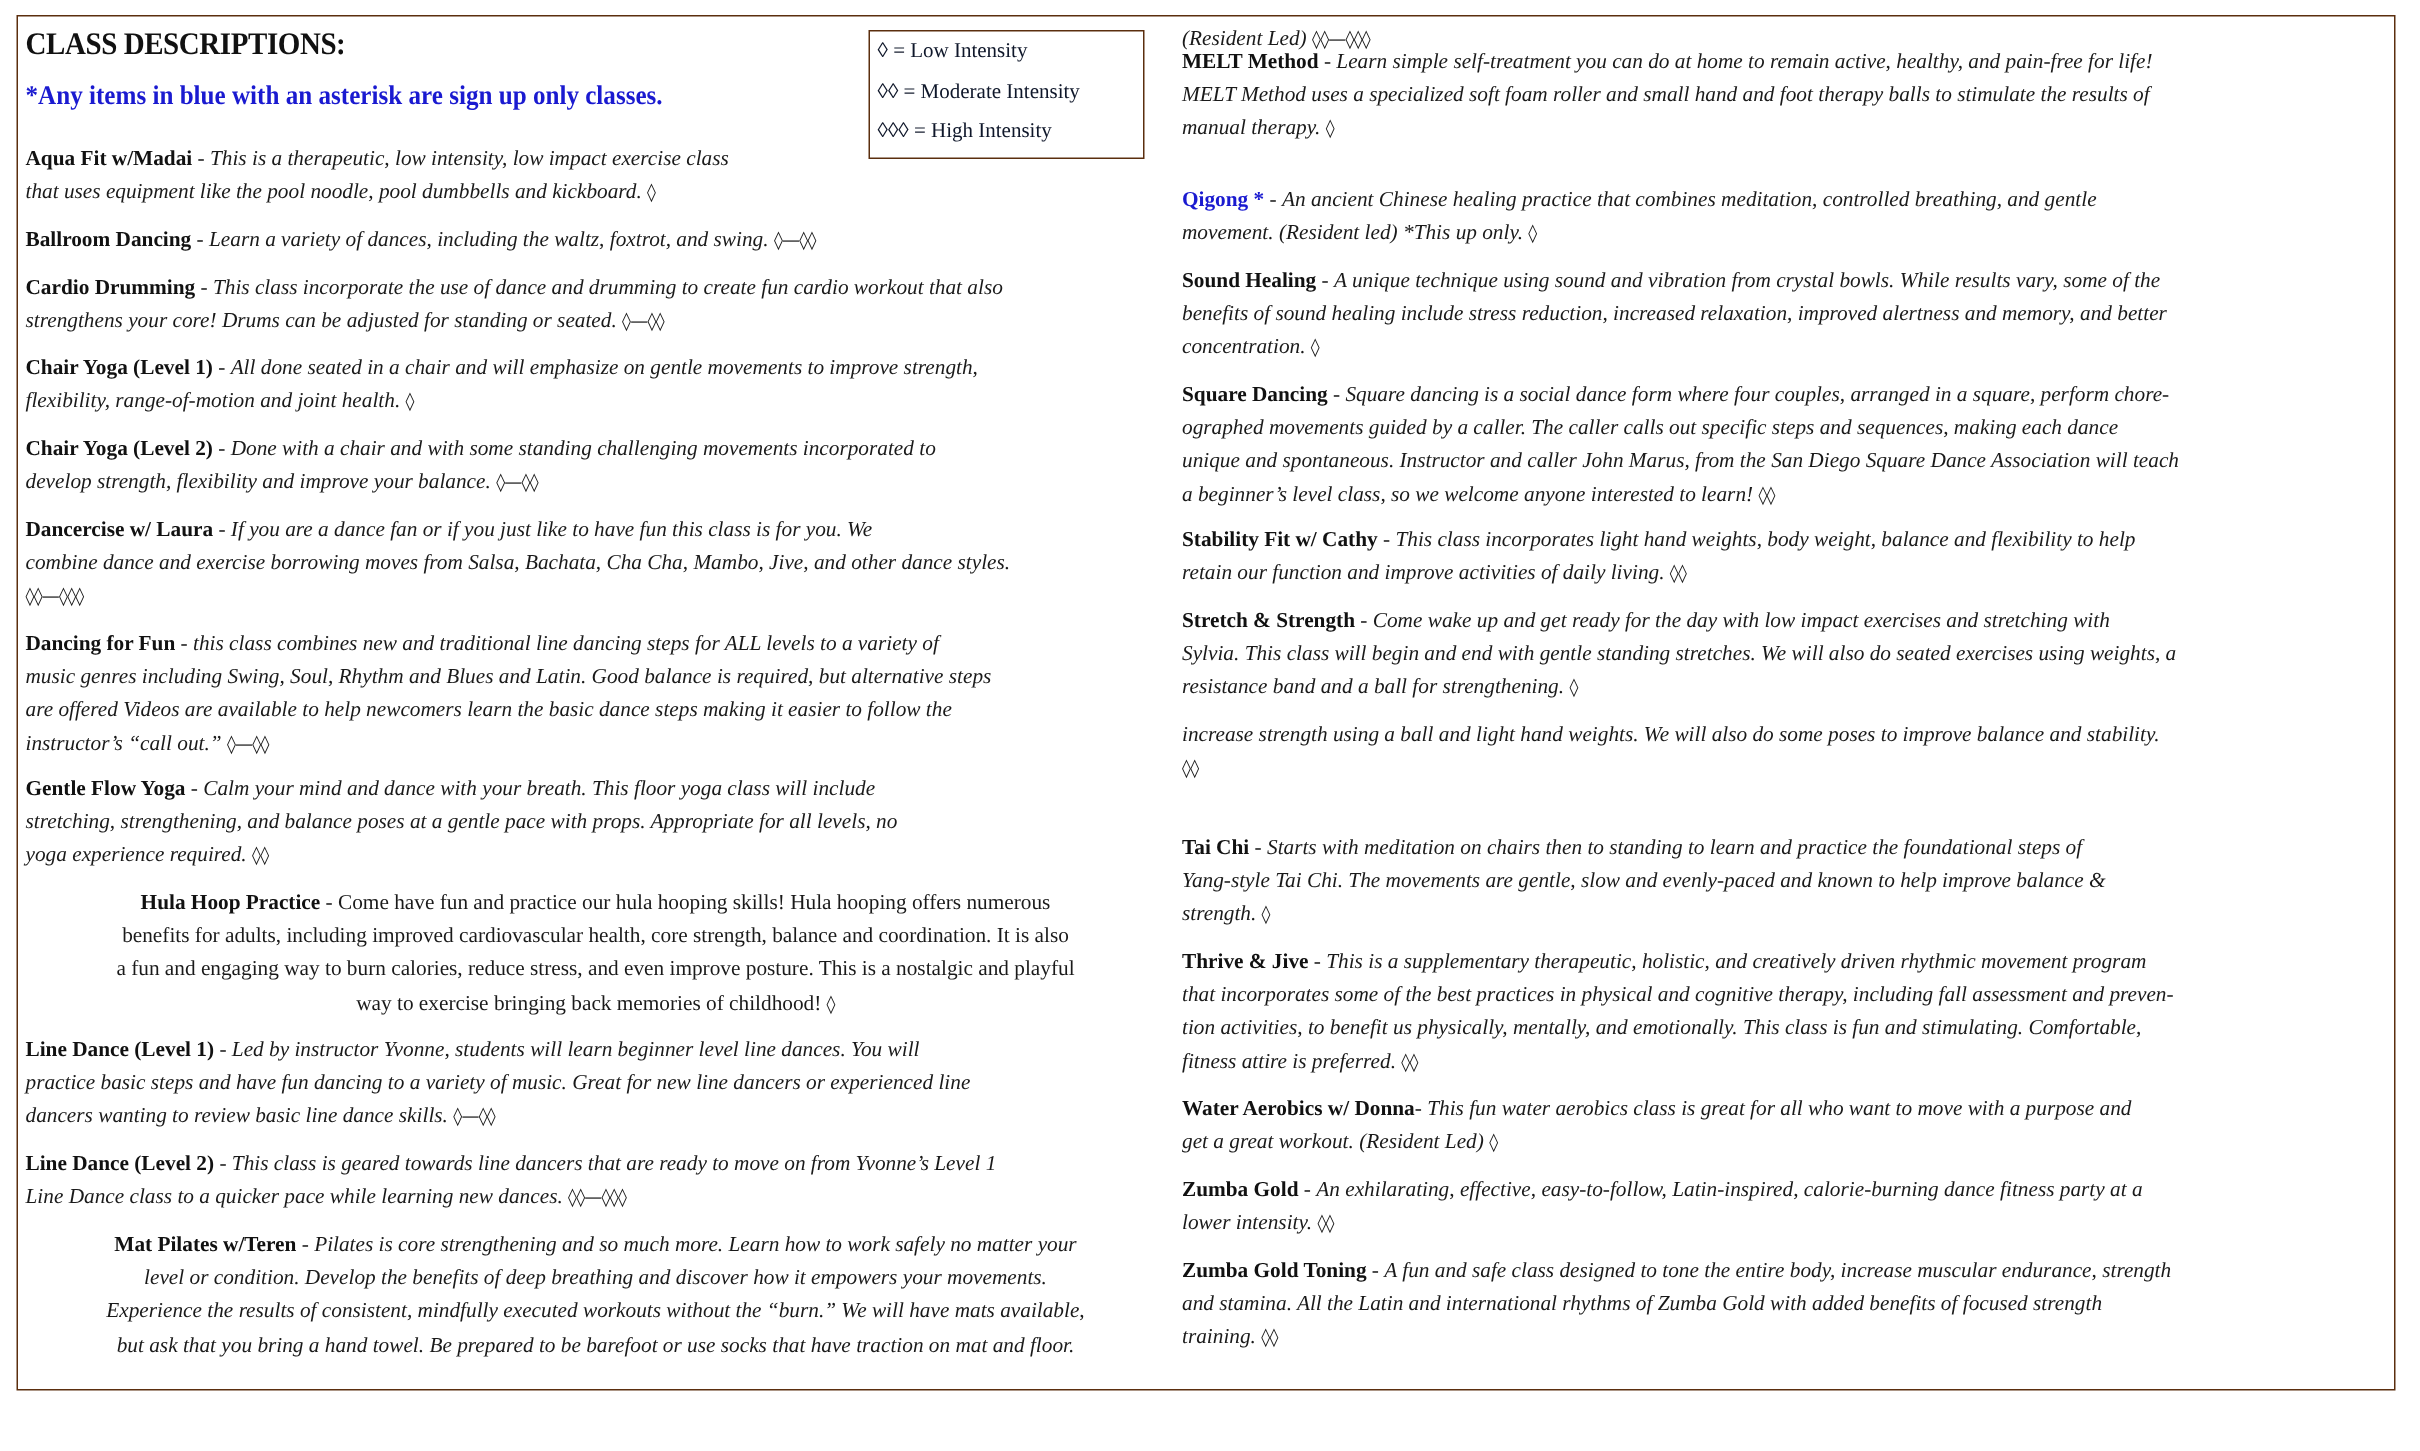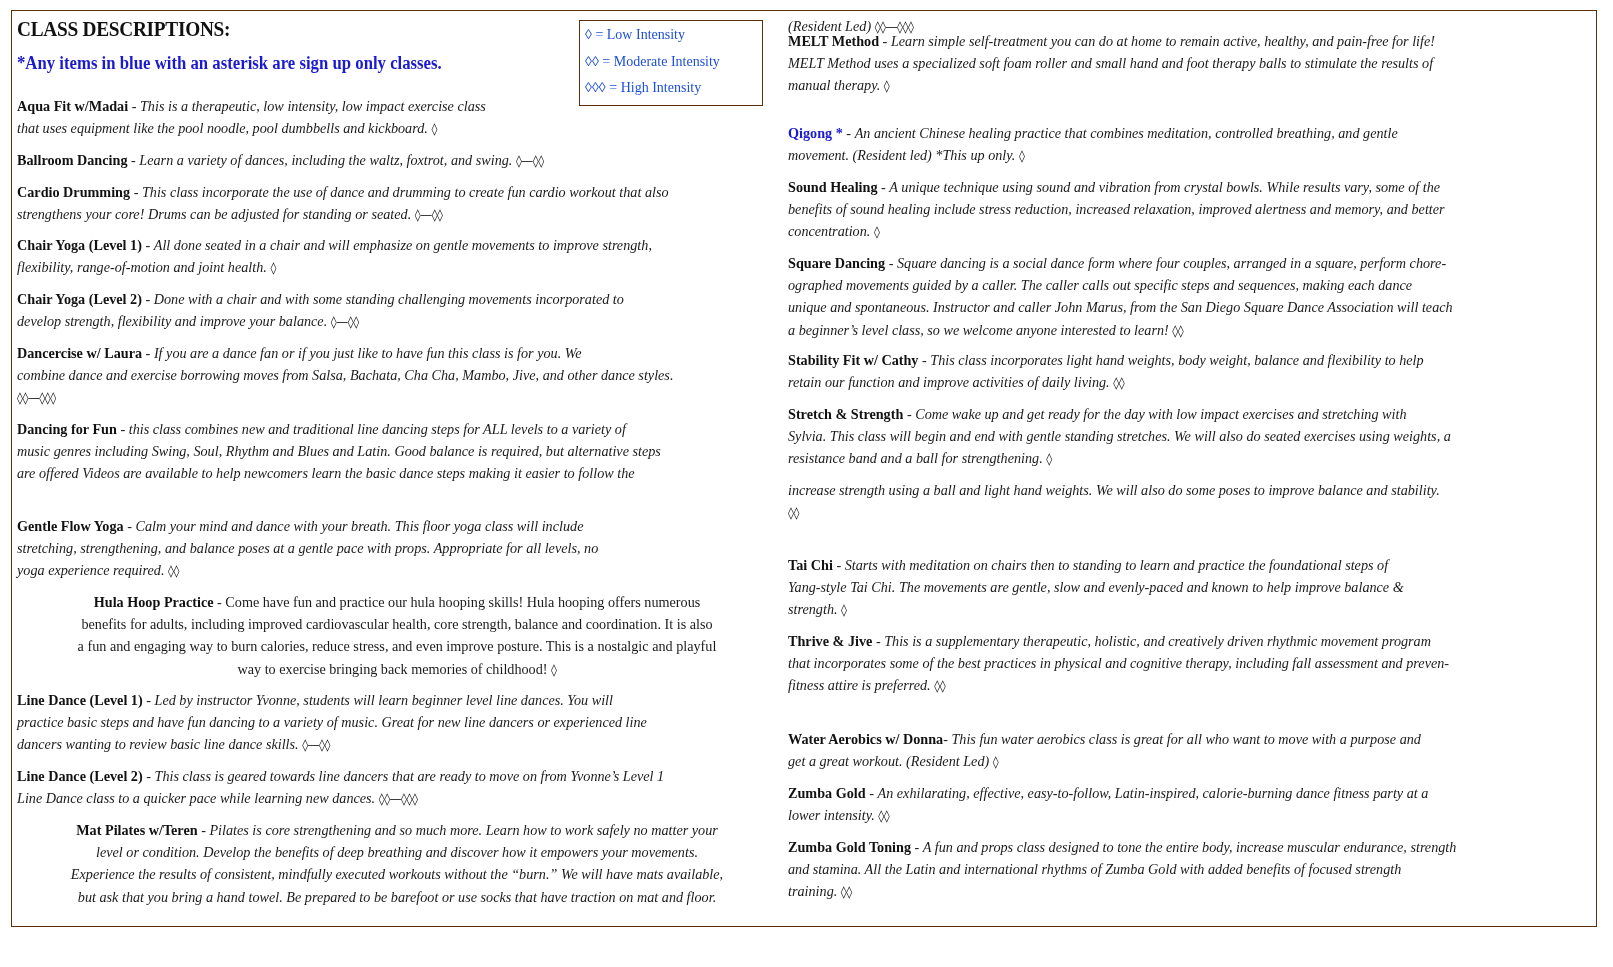--- a/index.html
+++ b/index.html
@@ -62,21 +62,21 @@
     .legend {
       position: absolute;
       left: 579px;
       top: 20px;
       width: 184px;
       height: 86px;
       border: 1.5px solid #5b2e0e;
       box-sizing: border-box;
       padding: 4px 0 0 5px;
       font-size: 14px;
-      color: #1d4ed8;
+      color: #0f172a;
     }
     .legend-row {
       height: 26.5px;
       line-height: 20px;
       white-space: nowrap;
     }
     .entry {
       position: absolute;
       left: 0;
       font-size: 14.2px;
@@ -166,20 +166,21 @@
   <div class="entry" style="top:342px;">
     <span class="line"><span class="name">Dancercise  w/ Laura</span><span class="sep"> - </span><span class="desc">If you are a dance fan or if you just like to have fun this class is for  you.  We</span></span>
     <span class="line"><span class="desc">combine dance and exercise  borrowing moves from  Salsa, Bachata, Cha Cha, Mambo, Jive, and other dance styles.</span></span>
     <span class="line"><span class="intensity">◊◊—◊◊◊</span></span>
   </div>
 
   <div class="entry" style="top:418px;">
     <span class="line"><span class="name">Dancing for Fun</span><span class="sep"> - </span><span class="desc">this class combines new and traditional line dancing steps for ALL  levels to a variety of</span></span>
     <span class="line"><span class="desc">music genres including Swing, Soul, Rhythm and Blues and Latin. Good  balance is required, but alternative steps</span></span>
     <span class="line"><span class="desc">are offered Videos are available to help newcomers learn the basic dance steps making it easier to follow the</span></span>
+    <span class="line"><span class="desc">instructor’s “call out.”</span> <span class="intensity">◊—◊◊</span></span>
   </div>
 
   <div class="entry" style="top:515px;">
     <span class="line"><span class="name">Gentle Flow Yoga</span><span class="sep"> - </span><span class="desc">Calm your mind and dance with your breath. This floor yoga class will include</span></span>
     <span class="line"><span class="desc">stretching, strengthening, and balance poses at a gentle pace with props. Appropriate for all levels, no</span></span>
     <span class="line"><span class="desc">yoga experience required.</span> <span class="intensity">◊◊</span></span>
   </div>
 
   <div class="entry" style="top:591px;text-align:center;">
     <span class="line"><span class="name">Hula Hoop Practice</span><span class="sep"> - </span><span class="desc plain">Come have fun and practice our hula hooping skills! Hula hooping offers numerous</span></span>
@@ -255,31 +256,32 @@
 
   <div class="entry" style="top:554px;">
     <span class="line"><span class="name">Tai Chi</span><span class="sep"> - </span><span class="desc">Starts with meditation on chairs then to standing to learn and practice the foundational steps of</span></span>
     <span class="line"><span class="desc">Yang-style Tai Chi. The movements are gentle, slow and evenly-paced and known to help improve balance &amp;</span></span>
     <span class="line"><span class="desc">strength. </span> <span class="intensity">◊</span></span>
   </div>
 
   <div class="entry" style="top:630px;">
     <span class="line"><span class="name">Thrive &amp; Jive </span><span class="sep"> - </span><span class="desc">This is a supplementary therapeutic, holistic, and creatively driven rhythmic movement program</span></span>
     <span class="line"><span class="desc">that incorporates some of the best practices in physical and cognitive therapy, including fall assessment and preven-</span></span>
+    <span class="line"><span class="desc">tion activities, to benefit us physically, mentally, and emotionally. This class is fun and stimulating. Comfortable,</span></span>
     <span class="line"><span class="desc">fitness attire is preferred.</span> <span class="intensity">◊◊</span></span>
   </div>
 
   <div class="entry" style="top:728px;">
     <span class="line"><span class="name">Water Aerobics w/ Donna</span><span class="sep">- </span><span class="desc"> This fun water aerobics class is great for all who want to move with a purpose and</span></span>
     <span class="line"><span class="desc">get a great workout. (Resident Led)</span> <span class="intensity">◊</span></span>
   </div>
 
   <div class="entry" style="top:782px;">
     <span class="line"><span class="name">Zumba Gold</span><span class="sep"> - </span><span class="desc">An exhilarating, effective, easy-to-follow, Latin-inspired, calorie-burning dance fitness party at a</span></span>
     <span class="line"><span class="desc">lower intensity.</span> <span class="intensity">◊◊</span></span>
   </div>
 
   <div class="entry" style="top:836px;">
-    <span class="line"><span class="name">Zumba Gold Toning</span><span class="sep"> - </span><span class="desc">A fun and props class designed to tone the entire body, increase muscular endurance, strength</span></span>
+    <span class="line"><span class="name">Zumba Gold Toning</span><span class="sep"> - </span><span class="desc">A fun and safe class designed to tone the entire body, increase muscular endurance, strength</span></span>
     <span class="line"><span class="desc">and stamina.  All the Latin and international rhythms of Zumba Gold with added benefits of  focused strength</span></span>
     <span class="line"><span class="desc">training.</span> <span class="intensity">◊◊</span></span>
   </div>
 </div>
 
 </body></html>

